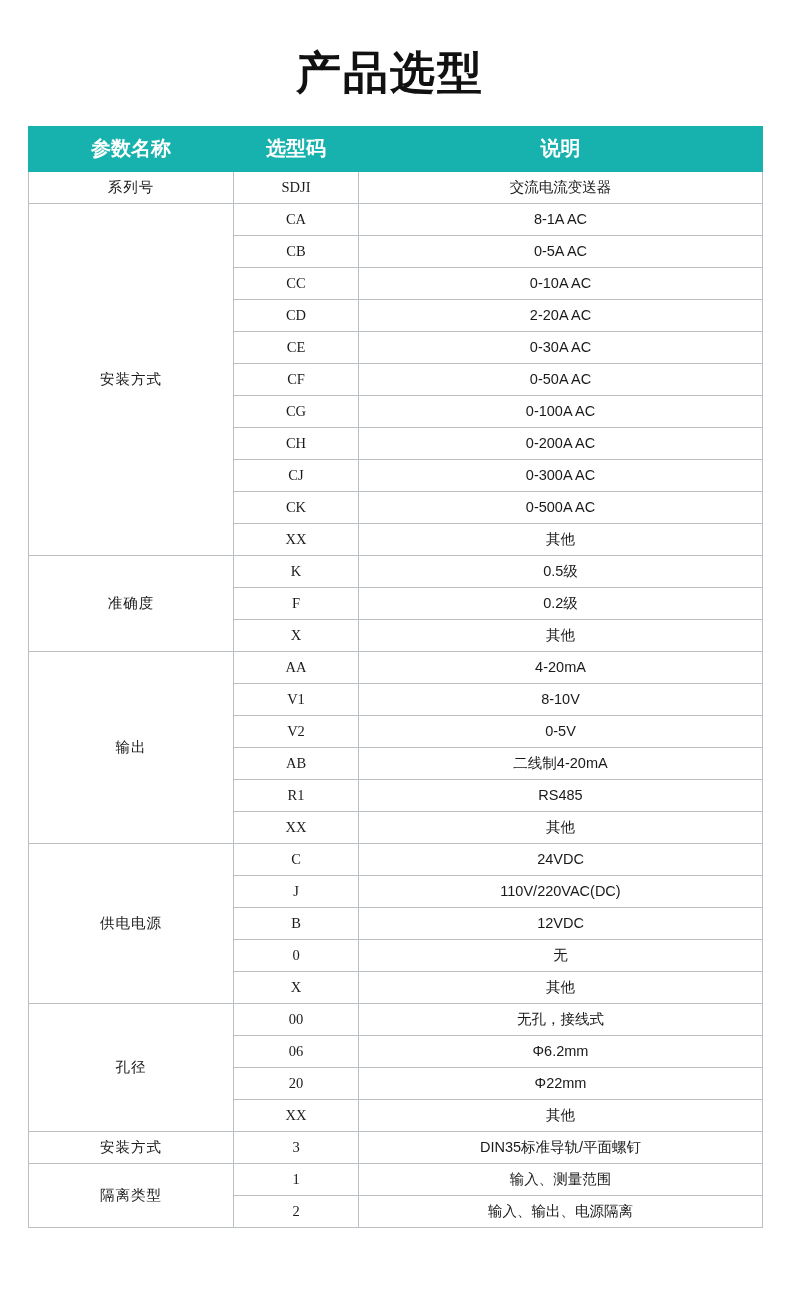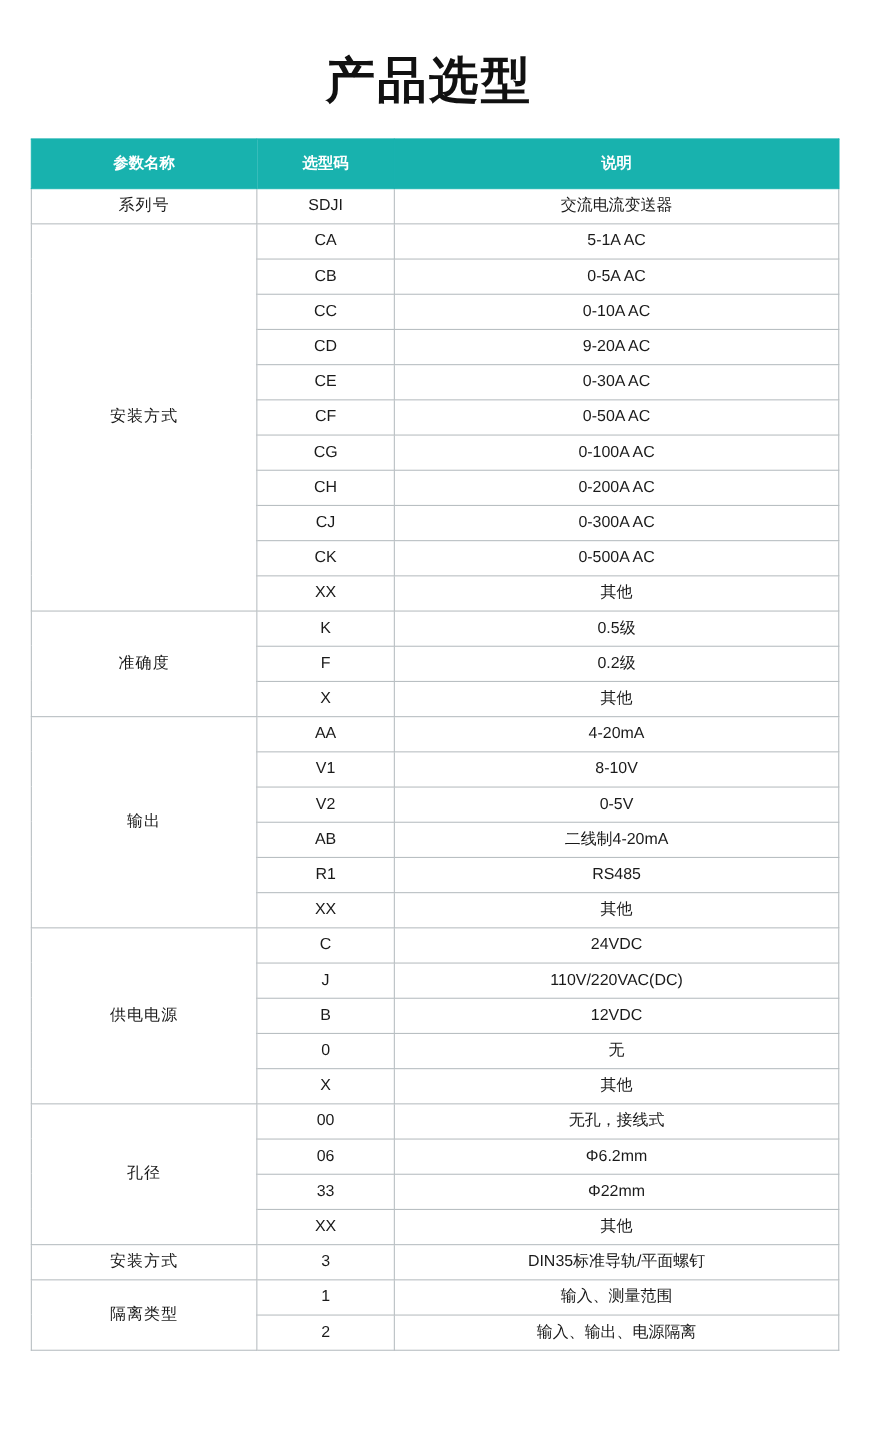--- a/index.html
+++ b/index.html
@@ -49,35 +49,36 @@
     padding: 0;
     height: 31px;
     line-height: 1.25;
     font-weight: 400;
   }
   table.spec thead th {
     background: #18b2ae;
     color: #ffffff;
     font-weight: 700;
     height: 44px;
-    font-size: 14px;
+    font-size: 20px;
     border-color: #18b2ae;
   }
   .col-param { width: 205px; }
   .col-code  { width: 125px; }
   .col-desc  { width: 404px; }
 
   td.param-cell {
     font-weight: 700;
     font-size: 15px;
     letter-spacing: 1px;
     margin-left: 15px;
   }
   td.code-cell {
     font-size: 15px;
+    font-family: Liberation Serif, serif;
   }
   td.desc-cell {
     font-size: 15px;
   }
 </style>
 </head>
 <body>
 
 <div class="page">
 
@@ -99,33 +100,33 @@
       </thead>
       <tbody id="table-body">
           <tr>
             <td class="param-cell" rowspan="1">系列号</td>
             <td class="code-cell">SDJI</td>
             <td class="desc-cell">交流电流变送器</td>
           </tr>
           <tr>
             <td class="param-cell" rowspan="11">安装方式</td>
             <td class="code-cell">CA</td>
-            <td class="desc-cell">5-1A AC</td>
+            <td class="desc-cell">8-1A AC</td>
           </tr>
           <tr>
             <td class="code-cell">CB</td>
             <td class="desc-cell">0-5A AC</td>
           </tr>
           <tr>
             <td class="code-cell">CC</td>
             <td class="desc-cell">0-10A AC</td>
           </tr>
           <tr>
             <td class="code-cell">CD</td>
-            <td class="desc-cell">9-20A AC</td>
+            <td class="desc-cell">2-20A AC</td>
           </tr>
           <tr>
             <td class="code-cell">CE</td>
             <td class="desc-cell">0-30A AC</td>
           </tr>
           <tr>
             <td class="code-cell">CF</td>
             <td class="desc-cell">0-50A AC</td>
           </tr>
           <tr>
@@ -210,21 +211,21 @@
           <tr>
             <td class="param-cell" rowspan="4">孔径</td>
             <td class="code-cell">00</td>
             <td class="desc-cell">无孔，接线式</td>
           </tr>
           <tr>
             <td class="code-cell">06</td>
             <td class="desc-cell">Φ6.2mm</td>
           </tr>
           <tr>
-            <td class="code-cell">33</td>
+            <td class="code-cell">20</td>
             <td class="desc-cell">Φ22mm</td>
           </tr>
           <tr>
             <td class="code-cell">XX</td>
             <td class="desc-cell">其他</td>
           </tr>
           <tr>
             <td class="param-cell" rowspan="1">安装方式</td>
             <td class="code-cell">3</td>
             <td class="desc-cell">DIN35标准导轨/平面螺钉</td>

